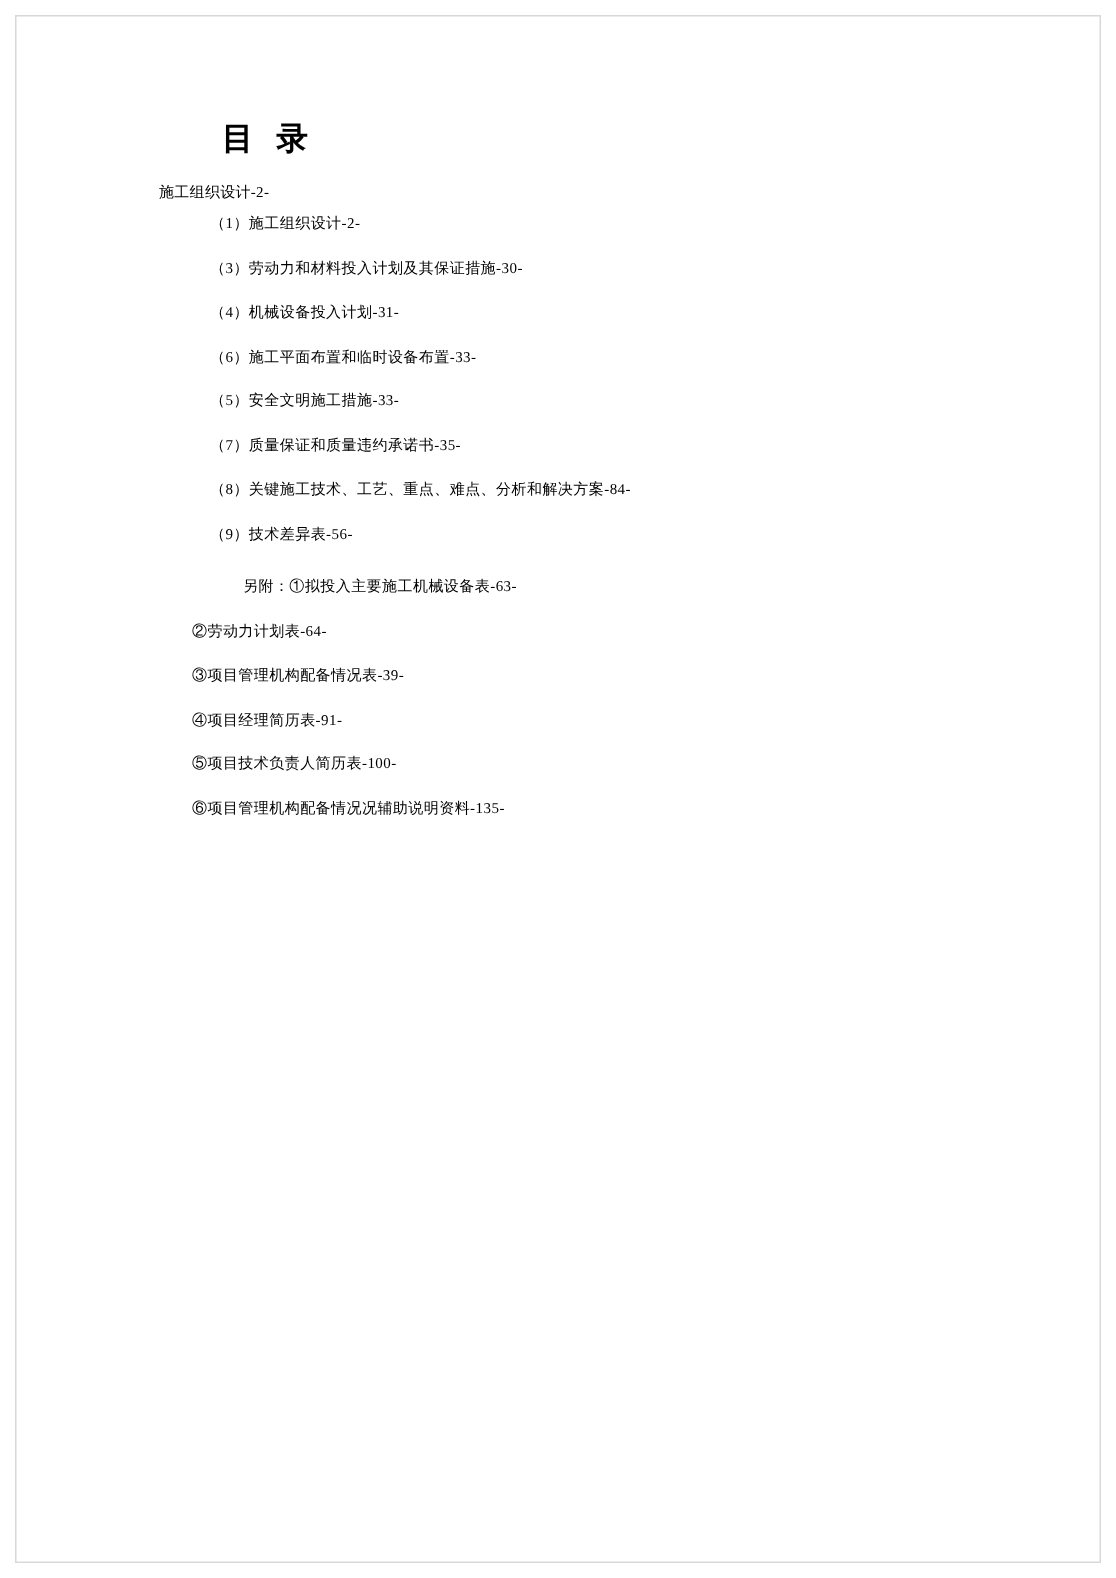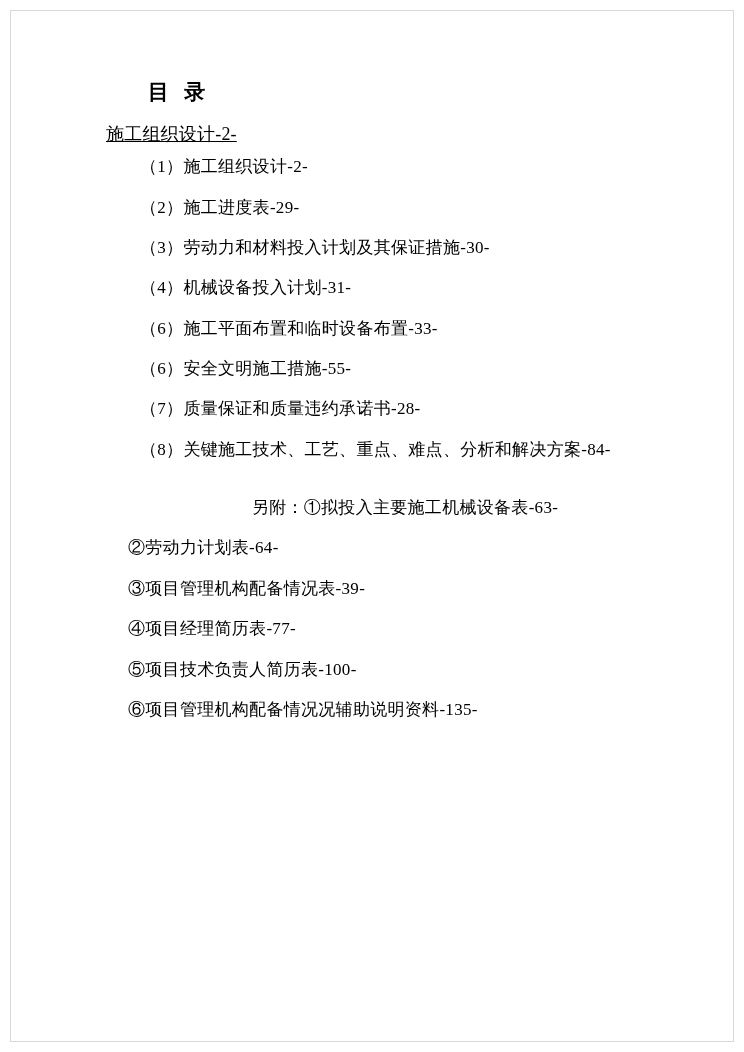--- a/index.html
+++ b/index.html
@@ -40,62 +40,60 @@
   }
   .doc-title {
     font-family: "Liberation Serif", "DejaVu Serif", serif;
     font-weight: bold;
     font-size: 21px;
     letter-spacing: 5px;
     margin: 0 0 14px 52px;
     line-height: 1.4;
   }
   .toc-root {
-    font-size: 18px;
+    font-size: 10px;
     line-height: 1.5;
     margin: 0 0 6px 10px;
     letter-spacing: 0.2px;
-    text-decoration: underline;
   }
   .toc-item {
-    font-size: 17px;
+    font-size: 10px;
     line-height: 1.55;
     margin: 0 0 14px 44px;
     letter-spacing: 0.3px;
     white-space: nowrap;
   }
   .toc-item.sub {
     margin-left: 32px;
   }
   .toc-item.sub-first {
     margin-left: 66px;
-    margin-top: 32px;
-    text-align: center;
+    margin-top: 20px;
   }
 </style>
 </head>
 <body>
 
 <div class="page">
   <div class="page-border"></div>
 
   <div class="content">
     <h1 class="doc-title">目 录</h1>
 
     <div class="toc-root">施工组织设计-2-</div>
 
     <div class="toc-item">（1）施工组织设计-2-</div>
-    <div class="toc-item">（2）施工进度表-29-</div>
     <div class="toc-item">（3）劳动力和材料投入计划及其保证措施-30-</div>
     <div class="toc-item">（4）机械设备投入计划-31-</div>
     <div class="toc-item">（6）施工平面布置和临时设备布置-33-</div>
-    <div class="toc-item">（6）安全文明施工措施-55-</div>
-    <div class="toc-item">（7）质量保证和质量违约承诺书-28-</div>
+    <div class="toc-item">（5）安全文明施工措施-33-</div>
+    <div class="toc-item">（7）质量保证和质量违约承诺书-35-</div>
     <div class="toc-item">（8）关键施工技术、工艺、重点、难点、分析和解决方案-84-</div>
+    <div class="toc-item">（9）技术差异表-56-</div>
 
     <div class="toc-item sub-first">另附：①拟投入主要施工机械设备表-63-</div>
     <div class="toc-item sub">②劳动力计划表-64-</div>
     <div class="toc-item sub">③项目管理机构配备情况表-39-</div>
-    <div class="toc-item sub">④项目经理简历表-77-</div>
+    <div class="toc-item sub">④项目经理简历表-91-</div>
     <div class="toc-item sub">⑤项目技术负责人简历表-100-</div>
     <div class="toc-item sub">⑥项目管理机构配备情况况辅助说明资料-135-</div>
   </div>
 </div>
 
 </body></html>

